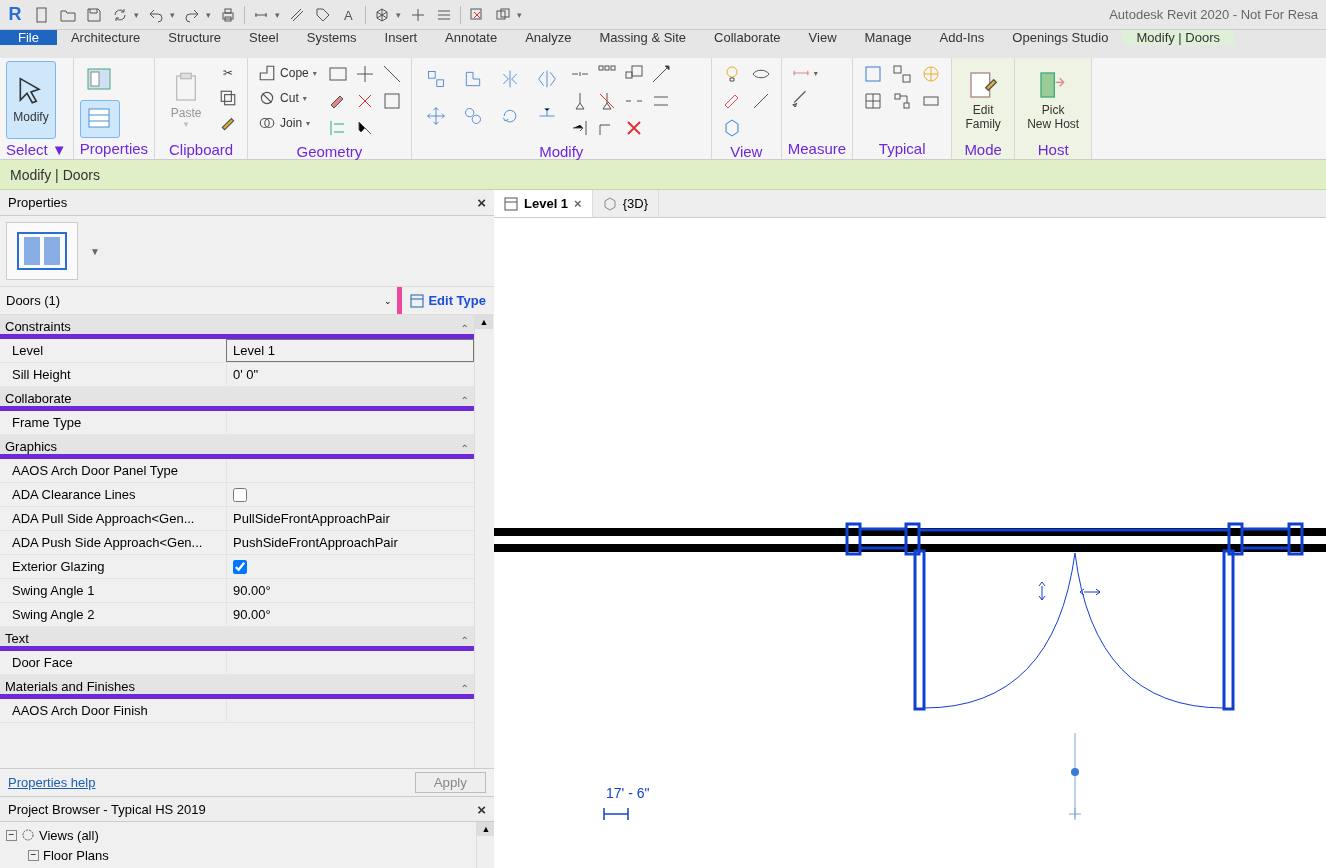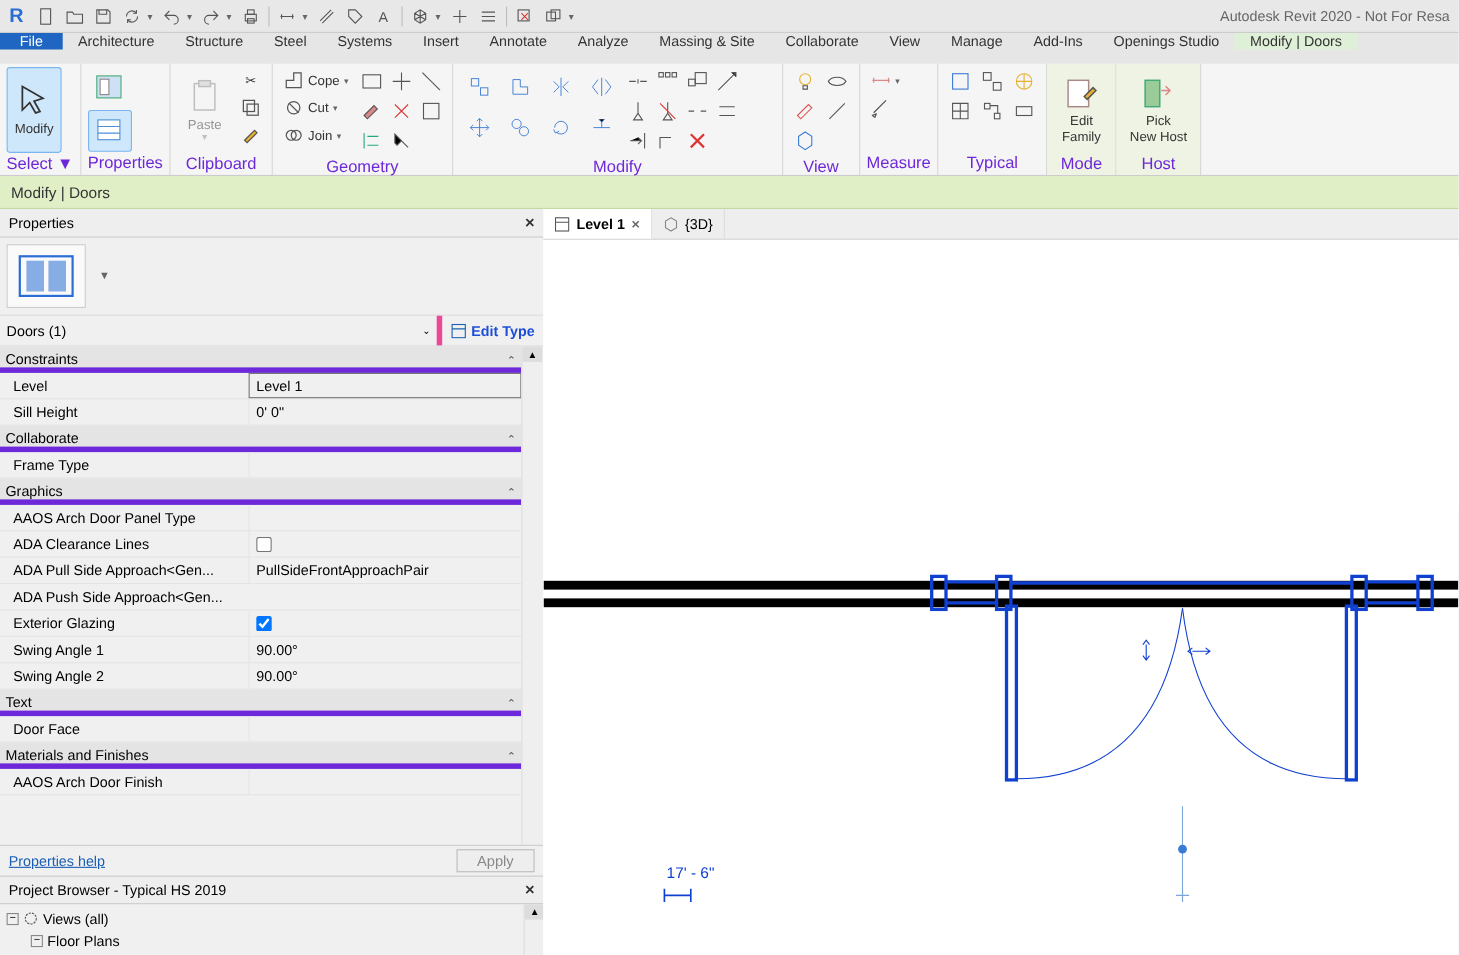--- a/index.html
+++ b/index.html
@@ -678,20 +678,21 @@
             <div class="pv">
               <input type="checkbox" style="">
             </div>
           </div>
           <div class="prop-row">
             <div class="pn">ADA Pull Side Approach&lt;Gen...</div>
             <div class="pv">PullSideFrontApproachPair</div>
           </div>
           <div class="prop-row">
             <div class="pn">ADA Push Side Approach&lt;Gen...</div>
+            <div class="pv">PushSideFrontApproachPair</div>
           </div>
           <div class="prop-row">
             <div class="pn">Exterior Glazing</div>
             <div class="pv">
               <input type="checkbox" checked="" style="">
             </div>
           </div>
           <div class="prop-row">
             <div class="pn">Swing Angle 1</div>
             <div class="pv">90.00°</div>

